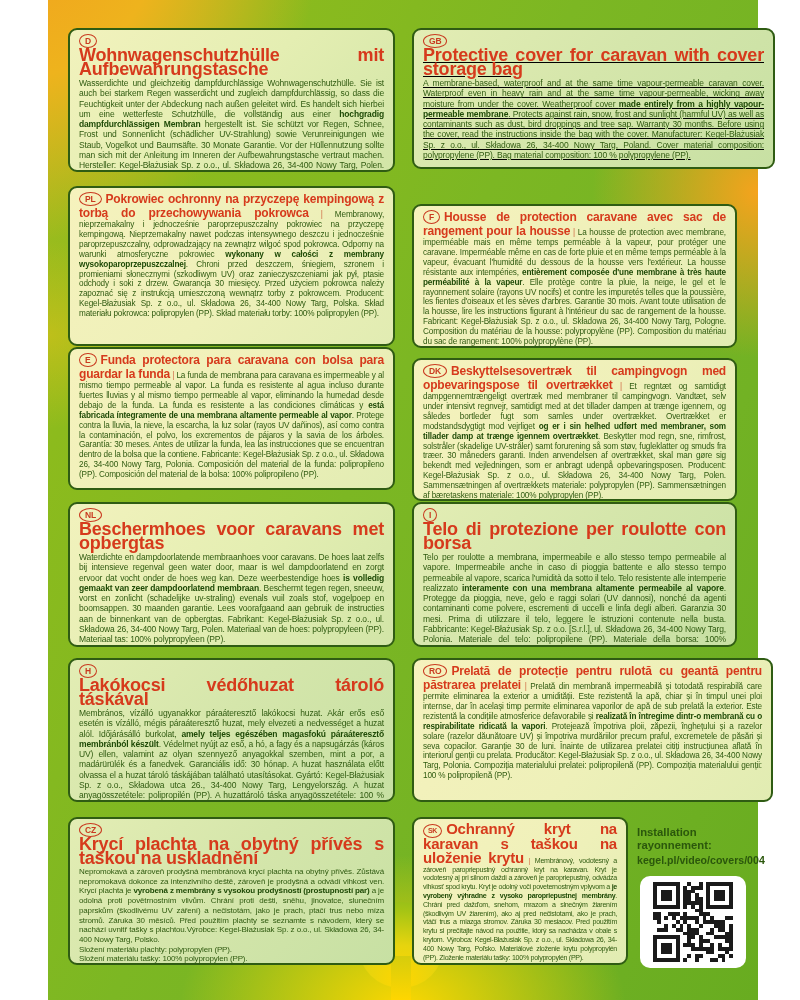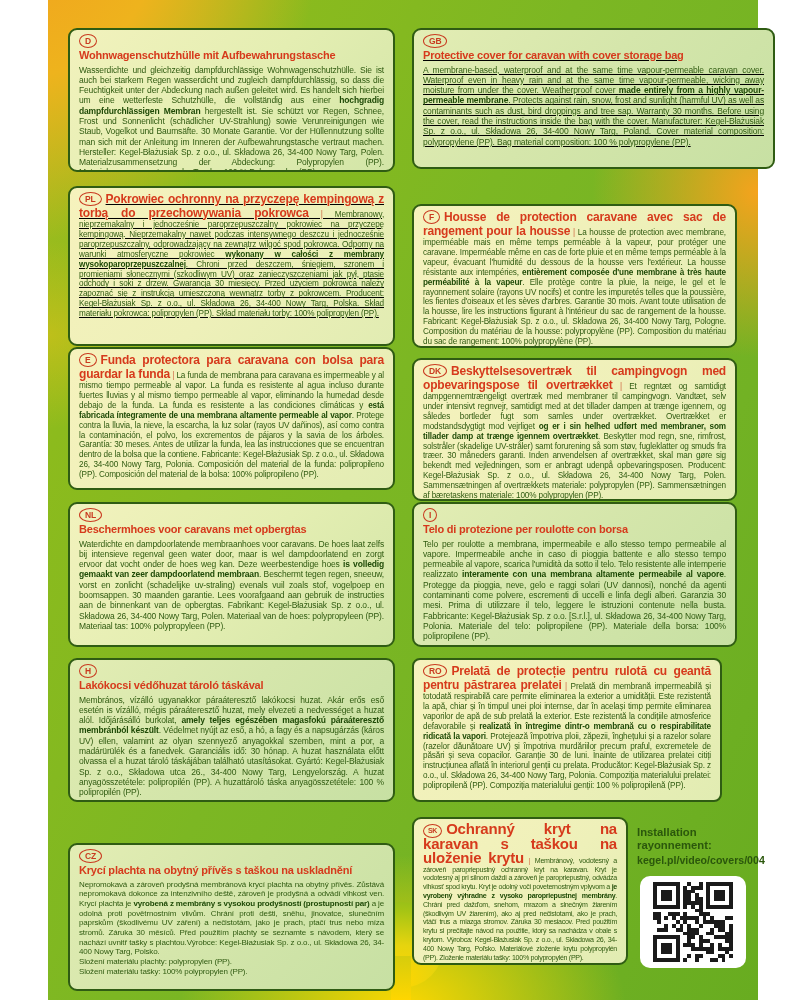--- a/index.html
+++ b/index.html
@@ -16,43 +16,43 @@
         background:radial-gradient(circle at 50% 92%, #ffd600 0%, #e6d40e 40%, #a6c514 78%, #8bba1d 100%);}
   .stem{position:absolute;left:391px;top:956px;width:20px;height:44px;z-index:1;
         background:linear-gradient(#d6cd0c,#ffd600);}
   .box{position:absolute;box-sizing:border-box;border:2px solid #2f5c13;border-radius:9px;
        padding:4px 9px;overflow:hidden;z-index:2;}
   .cream{background:linear-gradient(135deg,#f6f2bd 0%,#eef0b9 55%,#e1ecb2 100%);}
   .green{background:linear-gradient(135deg,#e3edb4 0%,#d5e6ab 45%,#c7e0a3 100%);}
   .mixed{background:linear-gradient(135deg,#f2f2bd 0%,#e4eeb2 50%,#d2e5a7 100%);}
   .txt{margin:0;text-align:justify;font-size:8.5px;line-height:10.3px;color:#2f5a10;letter-spacing:-0.15px;}
   .txt b{color:#1e4a06;}
-  .title{color:#d63a1c;font-weight:bold;font-size:11px;line-height:13.5px;letter-spacing:-0.2px;}
+  .title{color:#d63a1c;font-weight:bold;font-size:18px;line-height:13.5px;letter-spacing:-0.2px;}
   .title.blk{display:block;margin:1px 0 2px;}
   .oval{display:inline-block;border:1.5px solid #c93a20;border-radius:50%;color:#c93a20;font-weight:bold;
         font-size:8.5px;line-height:10px;padding:1px 5px;margin-right:4px;vertical-align:1px;}
   .sep{color:#cf6a46;}
   .f-s .txt{font-size:8.2px;line-height:9.9px;}
   .f-s .title{font-size:12px;}
   .f-xs .txt{font-size:8px;line-height:9.7px;}
   .f-xxs .txt{font-size:7.1px;line-height:8.8px;letter-spacing:-0.3px;}
   .f-xxs .title{font-size:15px;line-height:11.6px;}
   .f-xxs .oval{font-size:7px;padding:1px 4px;}
   
   .p0{left:68px;top:28px;width:327px;height:144px;}
   .p1{left:412px;top:28px;width:363px;height:141px;text-decoration:underline;}
-  .p2{left:68px;top:186px;width:327px;height:160px;text-decoration:underline;}
+  .p2{left:68px;top:186px;width:327px;height:160px;}
   .p3{left:412px;top:204px;width:325px;height:144px;}
   .p4{left:68px;top:347px;width:327px;height:143px;}
   .p5{left:412px;top:347px;width:325px;height:143px;margin-top:11px;}
   .p6{left:68px;top:502px;width:327px;height:145px;}
   .p7{left:412px;top:502px;width:325px;height:145px;}
   .p8{left:68px;top:658px;width:327px;height:144px;}
-  .p9{left:412px;top:658px;width:310px;height:144px;border-radius:8px;}
-  .p10{left:68px;top:817px;width:327px;height:148px;margin-top:26px;}
+  .p9{left:412px;top:658px;width:361px;height:144px;}
+  .p10{left:68px;top:817px;width:327px;height:148px;}
   .p11{left:412px;top:817px;width:216px;height:148px;}
   .install{position:absolute;left:637px;top:826px;width:122px;z-index:2;color:#2b570c;font-weight:bold;}
   .install .h{margin:0;font-size:11.3px;line-height:13px;}
   .install .u{margin:2px 0 0;font-size:10.6px;line-height:12px;}
   .qr{position:absolute;left:640px;top:876px;width:106px;height:92px;background:#fff;border-radius:10px;z-index:2;}
   .qr svg{position:absolute;left:13px;top:6px;width:80px;height:80px;shape-rendering:crispEdges;}
 </style>
 </head>
 <body>
 

